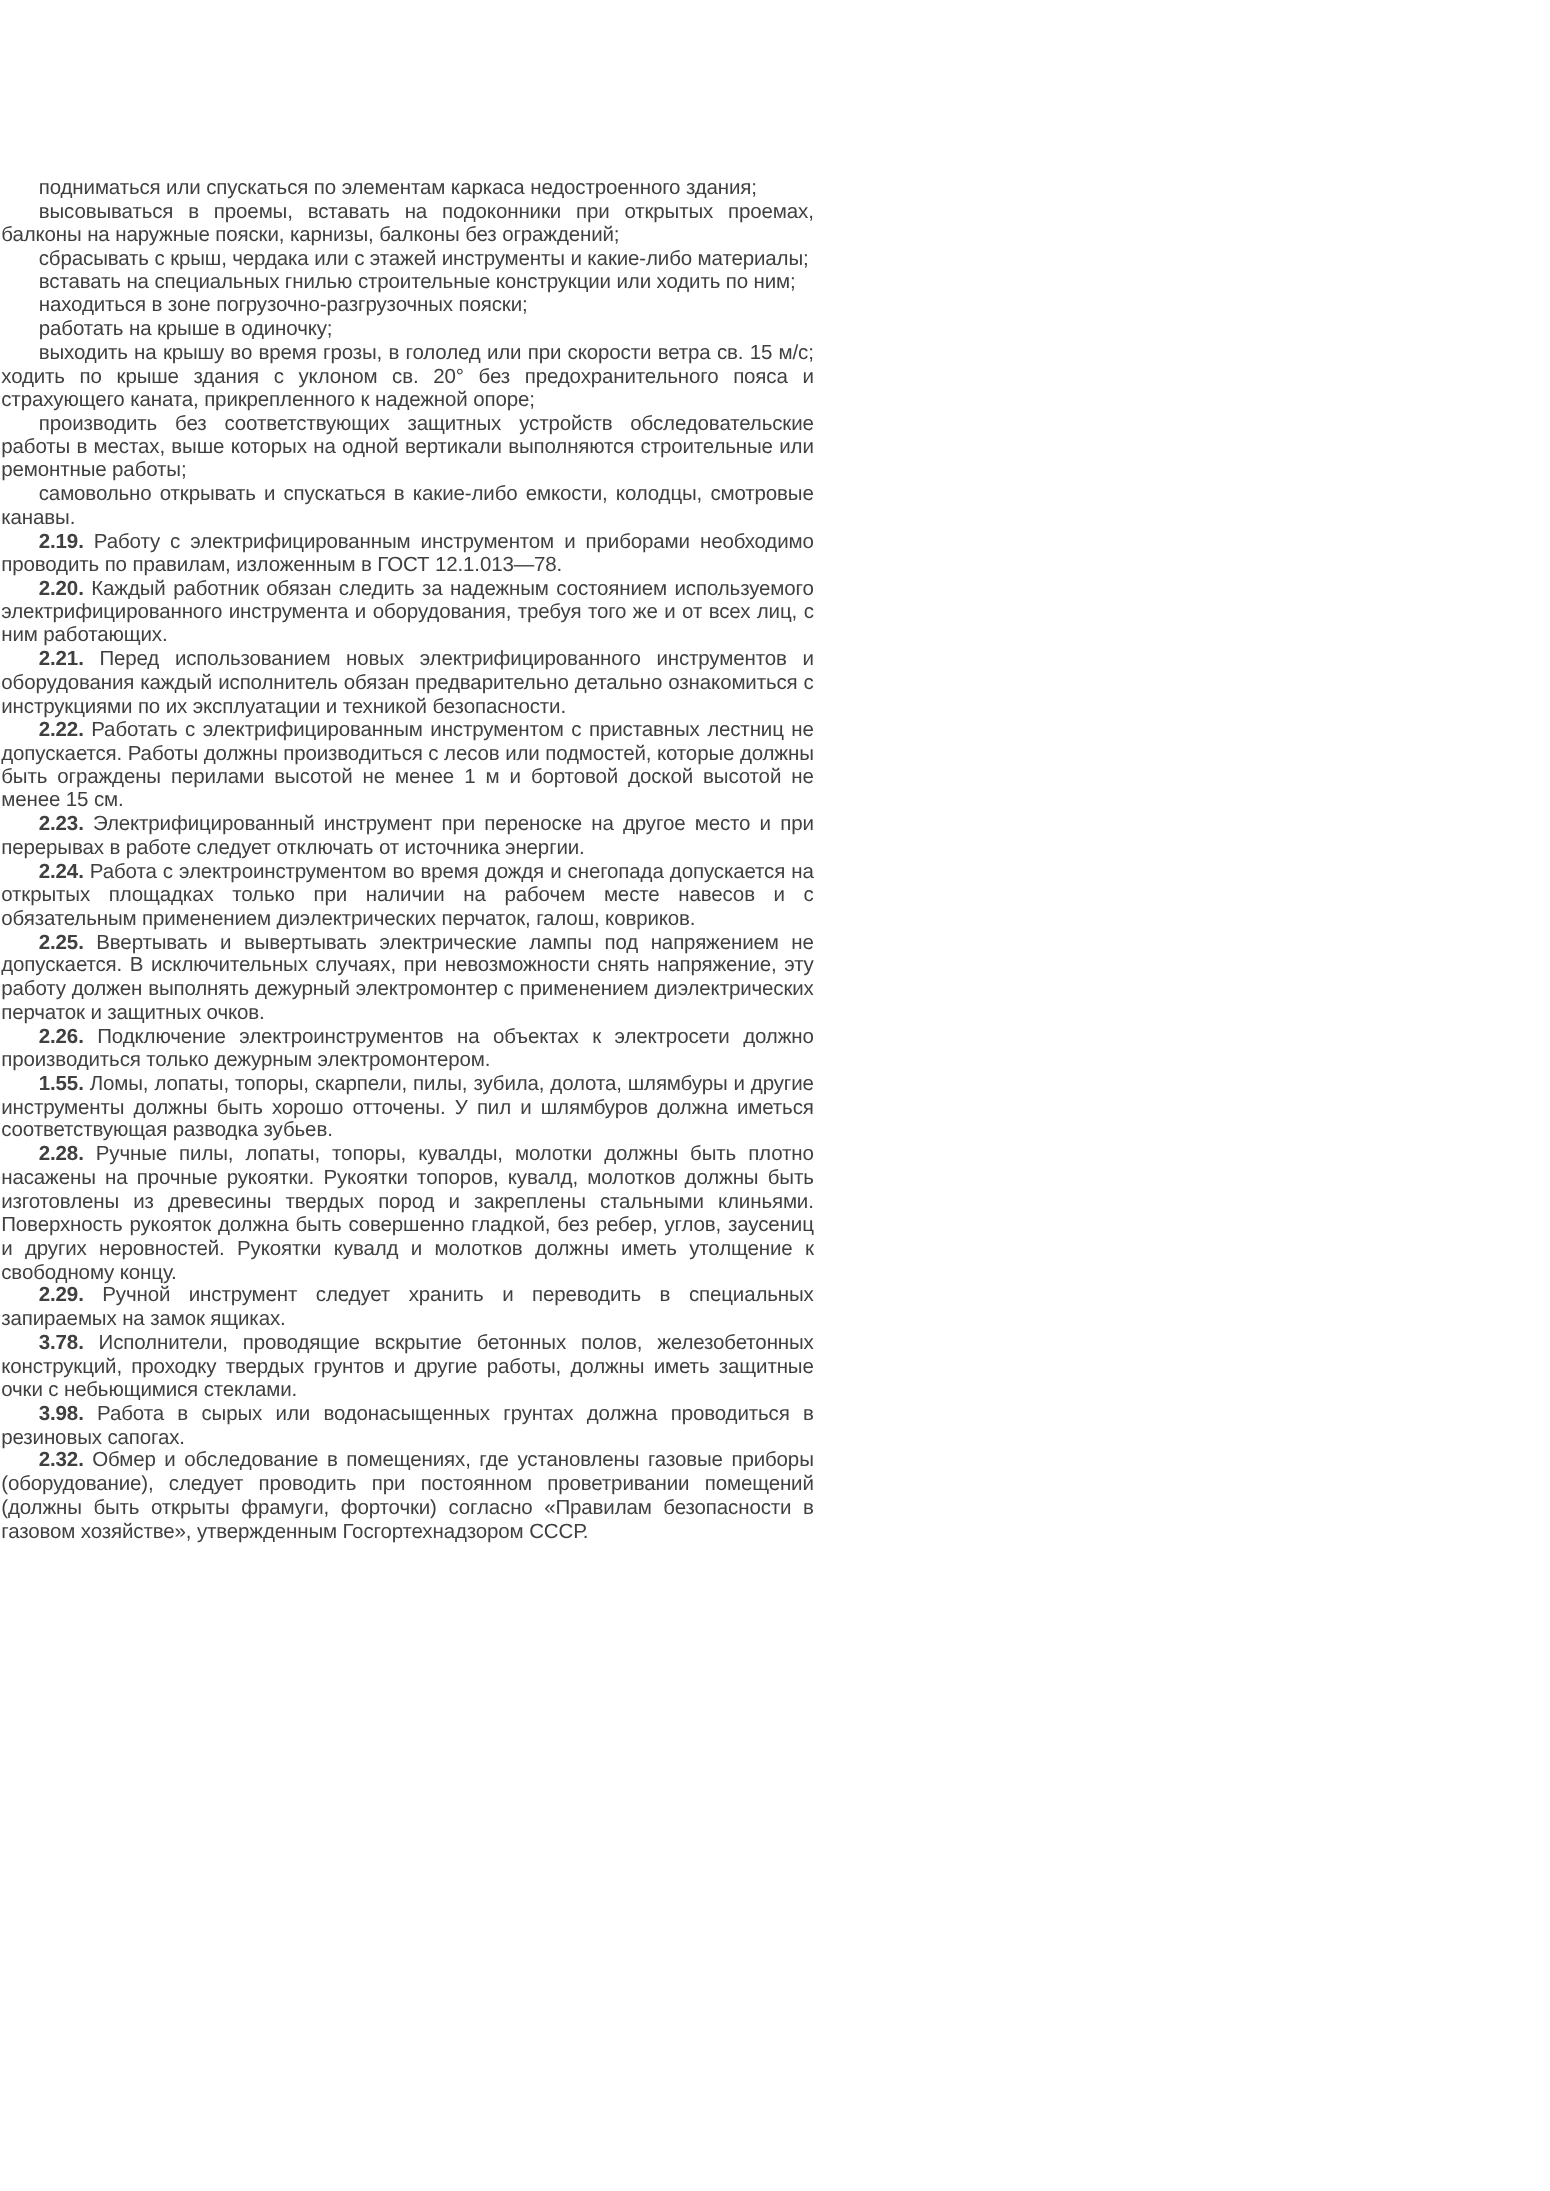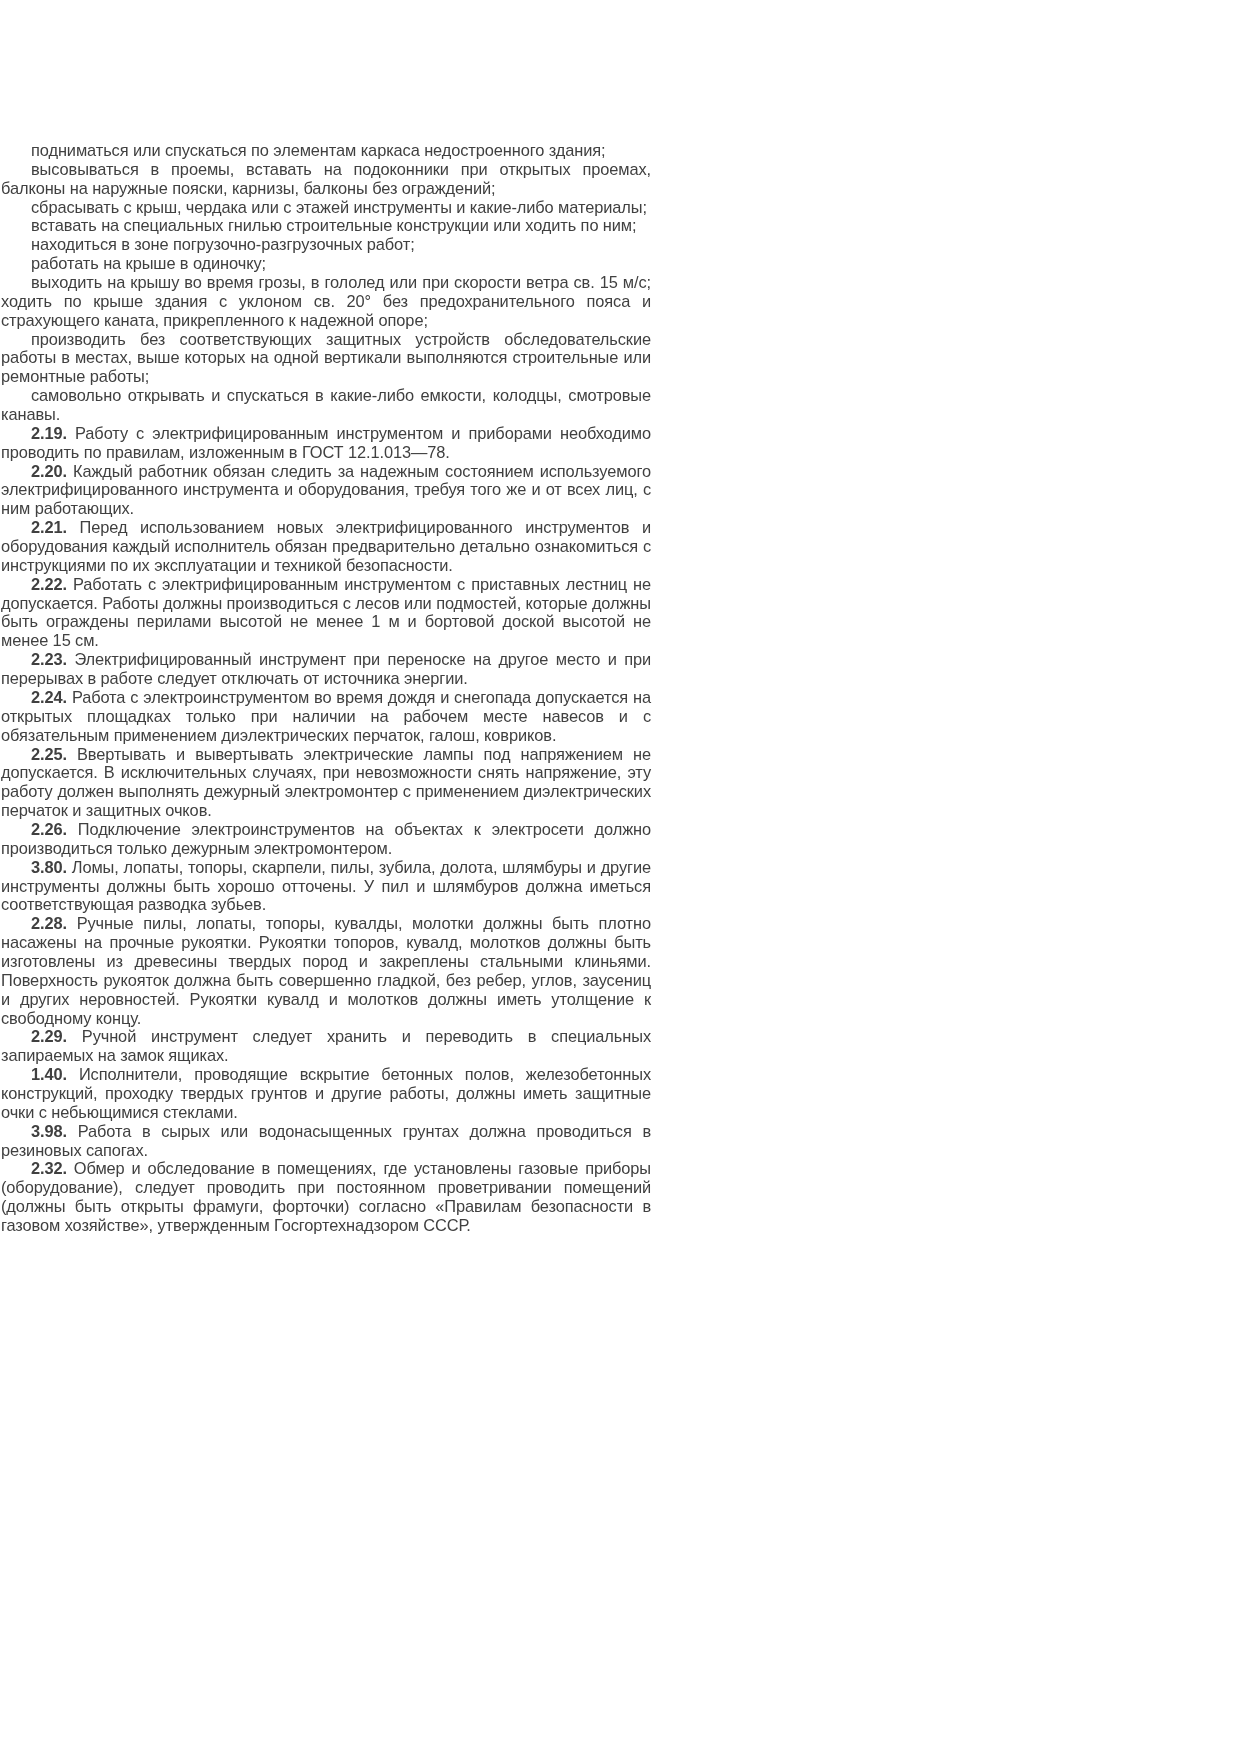--- a/index.html
+++ b/index.html
@@ -35,33 +35,33 @@
     }
   </style>
 </head>
 <body>
 
 <div class="page">
   <p class="para">подниматься или спускаться по элементам каркаса недостроенного здания;</p>
   <p class="para">высовываться в проемы, вставать на подоконники при открытых проемах, балконы на наружные пояски, карнизы, балконы без ограждений;</p>
   <p class="para">сбрасывать с крыш, чердака или с этажей инструменты и какие-либо материалы;</p>
   <p class="para">вставать на специальных гнилью строительные конструкции или ходить по ним;</p>
-  <p class="para">находиться в зоне погрузочно-разгрузочных работ;</p>
+  <p class="para">находиться в зоне погрузочно-разгрузочных пояски;</p>
   <p class="para">работать на крыше в одиночку;</p>
   <p class="para">выходить на крышу во время грозы, в гололед или при скорости ветра св. 15 м/с; ходить по крыше здания с уклоном св. 20° без предохранительного пояса и страхующего каната, прикрепленного к надежной опоре;</p>
   <p class="para">производить без соответствующих защитных устройств обследовательские работы в местах, выше которых на одной вертикали выполняются строительные или ремонтные работы;</p>
   <p class="para">самовольно открывать и спускаться в какие-либо емкости, колодцы, смотровые канавы.</p>
 
   <p class="para"><span class="num">2.19.</span> <span>Работу с электрифицированным инструментом и приборами необходимо проводить по правилам, изложенным в ГОСТ 12.1.013—78.</span></p>
   <p class="para"><span class="num">2.20.</span> <span>Каждый работник обязан следить за надежным состоянием используемого электрифицированного инструмента и оборудования, требуя того же и от всех лиц, с ним работающих.</span></p>
   <p class="para"><span class="num">2.21.</span> <span>Перед использованием новых электрифицированного инструментов и оборудования каждый исполнитель обязан предварительно детально ознакомиться с инструкциями по их эксплуатации и техникой безопасности.</span></p>
   <p class="para"><span class="num">2.22.</span> <span>Работать с электрифицированным инструментом с приставных лестниц не допускается. Работы должны производиться с лесов или подмостей, которые должны быть ограждены перилами высотой не менее 1 м и бортовой доской высотой не менее 15 см.</span></p>
   <p class="para"><span class="num">2.23.</span> <span>Электрифицированный инструмент при переноске на другое место и при перерывах в работе следует отключать от источника энергии.</span></p>
   <p class="para"><span class="num">2.24.</span> <span>Работа с электроинструментом во время дождя и снегопада допускается на открытых площадках только при наличии на рабочем месте навесов и с обязательным применением диэлектрических перчаток, галош, ковриков.</span></p>
   <p class="para"><span class="num">2.25.</span> <span>Ввертывать и вывертывать электрические лампы под напряжением не допускается. В исключительных случаях, при невозможности снять напряжение, эту работу должен выполнять дежурный электромонтер с применением диэлектрических перчаток и защитных очков.</span></p>
   <p class="para"><span class="num">2.26.</span> <span>Подключение электроинструментов на объектах к электросети должно производиться только дежурным электромонтером.</span></p>
-  <p class="para"><span class="num">3.80.</span> <span>Ломы, лопаты, топоры, скарпели, пилы, зубила, долота, шлямбуры и другие инструменты должны быть хорошо отточены. У пил и шлямбуров должна иметься соответствующая разводка зубьев.</span></p>
+  <p class="para"><span class="num">1.55.</span> <span>Ломы, лопаты, топоры, скарпели, пилы, зубила, долота, шлямбуры и другие инструменты должны быть хорошо отточены. У пил и шлямбуров должна иметься соответствующая разводка зубьев.</span></p>
   <p class="para"><span class="num">2.28.</span> <span>Ручные пилы, лопаты, топоры, кувалды, молотки должны быть плотно насажены на прочные рукоятки. Рукоятки топоров, кувалд, молотков должны быть изготовлены из древесины твердых пород и закреплены стальными клиньями. Поверхность рукояток должна быть совершенно гладкой, без ребер, углов, заусениц и других неровностей. Рукоятки кувалд и молотков должны иметь утолщение к свободному концу.</span></p>
   <p class="para"><span class="num">2.29.</span> <span>Ручной инструмент следует хранить и переводить в специальных запираемых на замок ящиках.</span></p>
-  <p class="para"><span class="num">1.40.</span> <span>Исполнители, проводящие вскрытие бетонных полов, железобетонных конструкций, проходку твердых грунтов и другие работы, должны иметь защитные очки с небьющимися стеклами.</span></p>
+  <p class="para"><span class="num">3.78.</span> <span>Исполнители, проводящие вскрытие бетонных полов, железобетонных конструкций, проходку твердых грунтов и другие работы, должны иметь защитные очки с небьющимися стеклами.</span></p>
   <p class="para"><span class="num">3.98.</span> <span>Работа в сырых или водонасыщенных грунтах должна проводиться в резиновых сапогах.</span></p>
   <p class="para"><span class="num">2.32.</span> <span>Обмер и обследование в помещениях, где установлены газовые приборы (оборудование), следует проводить при постоянном проветривании помещений (должны быть открыты фрамуги, форточки) согласно «Правилам безопасности в газовом хозяйстве», утвержденным Госгортехнадзором СССР.</span></p>
 </div>
 
 </body></html>

